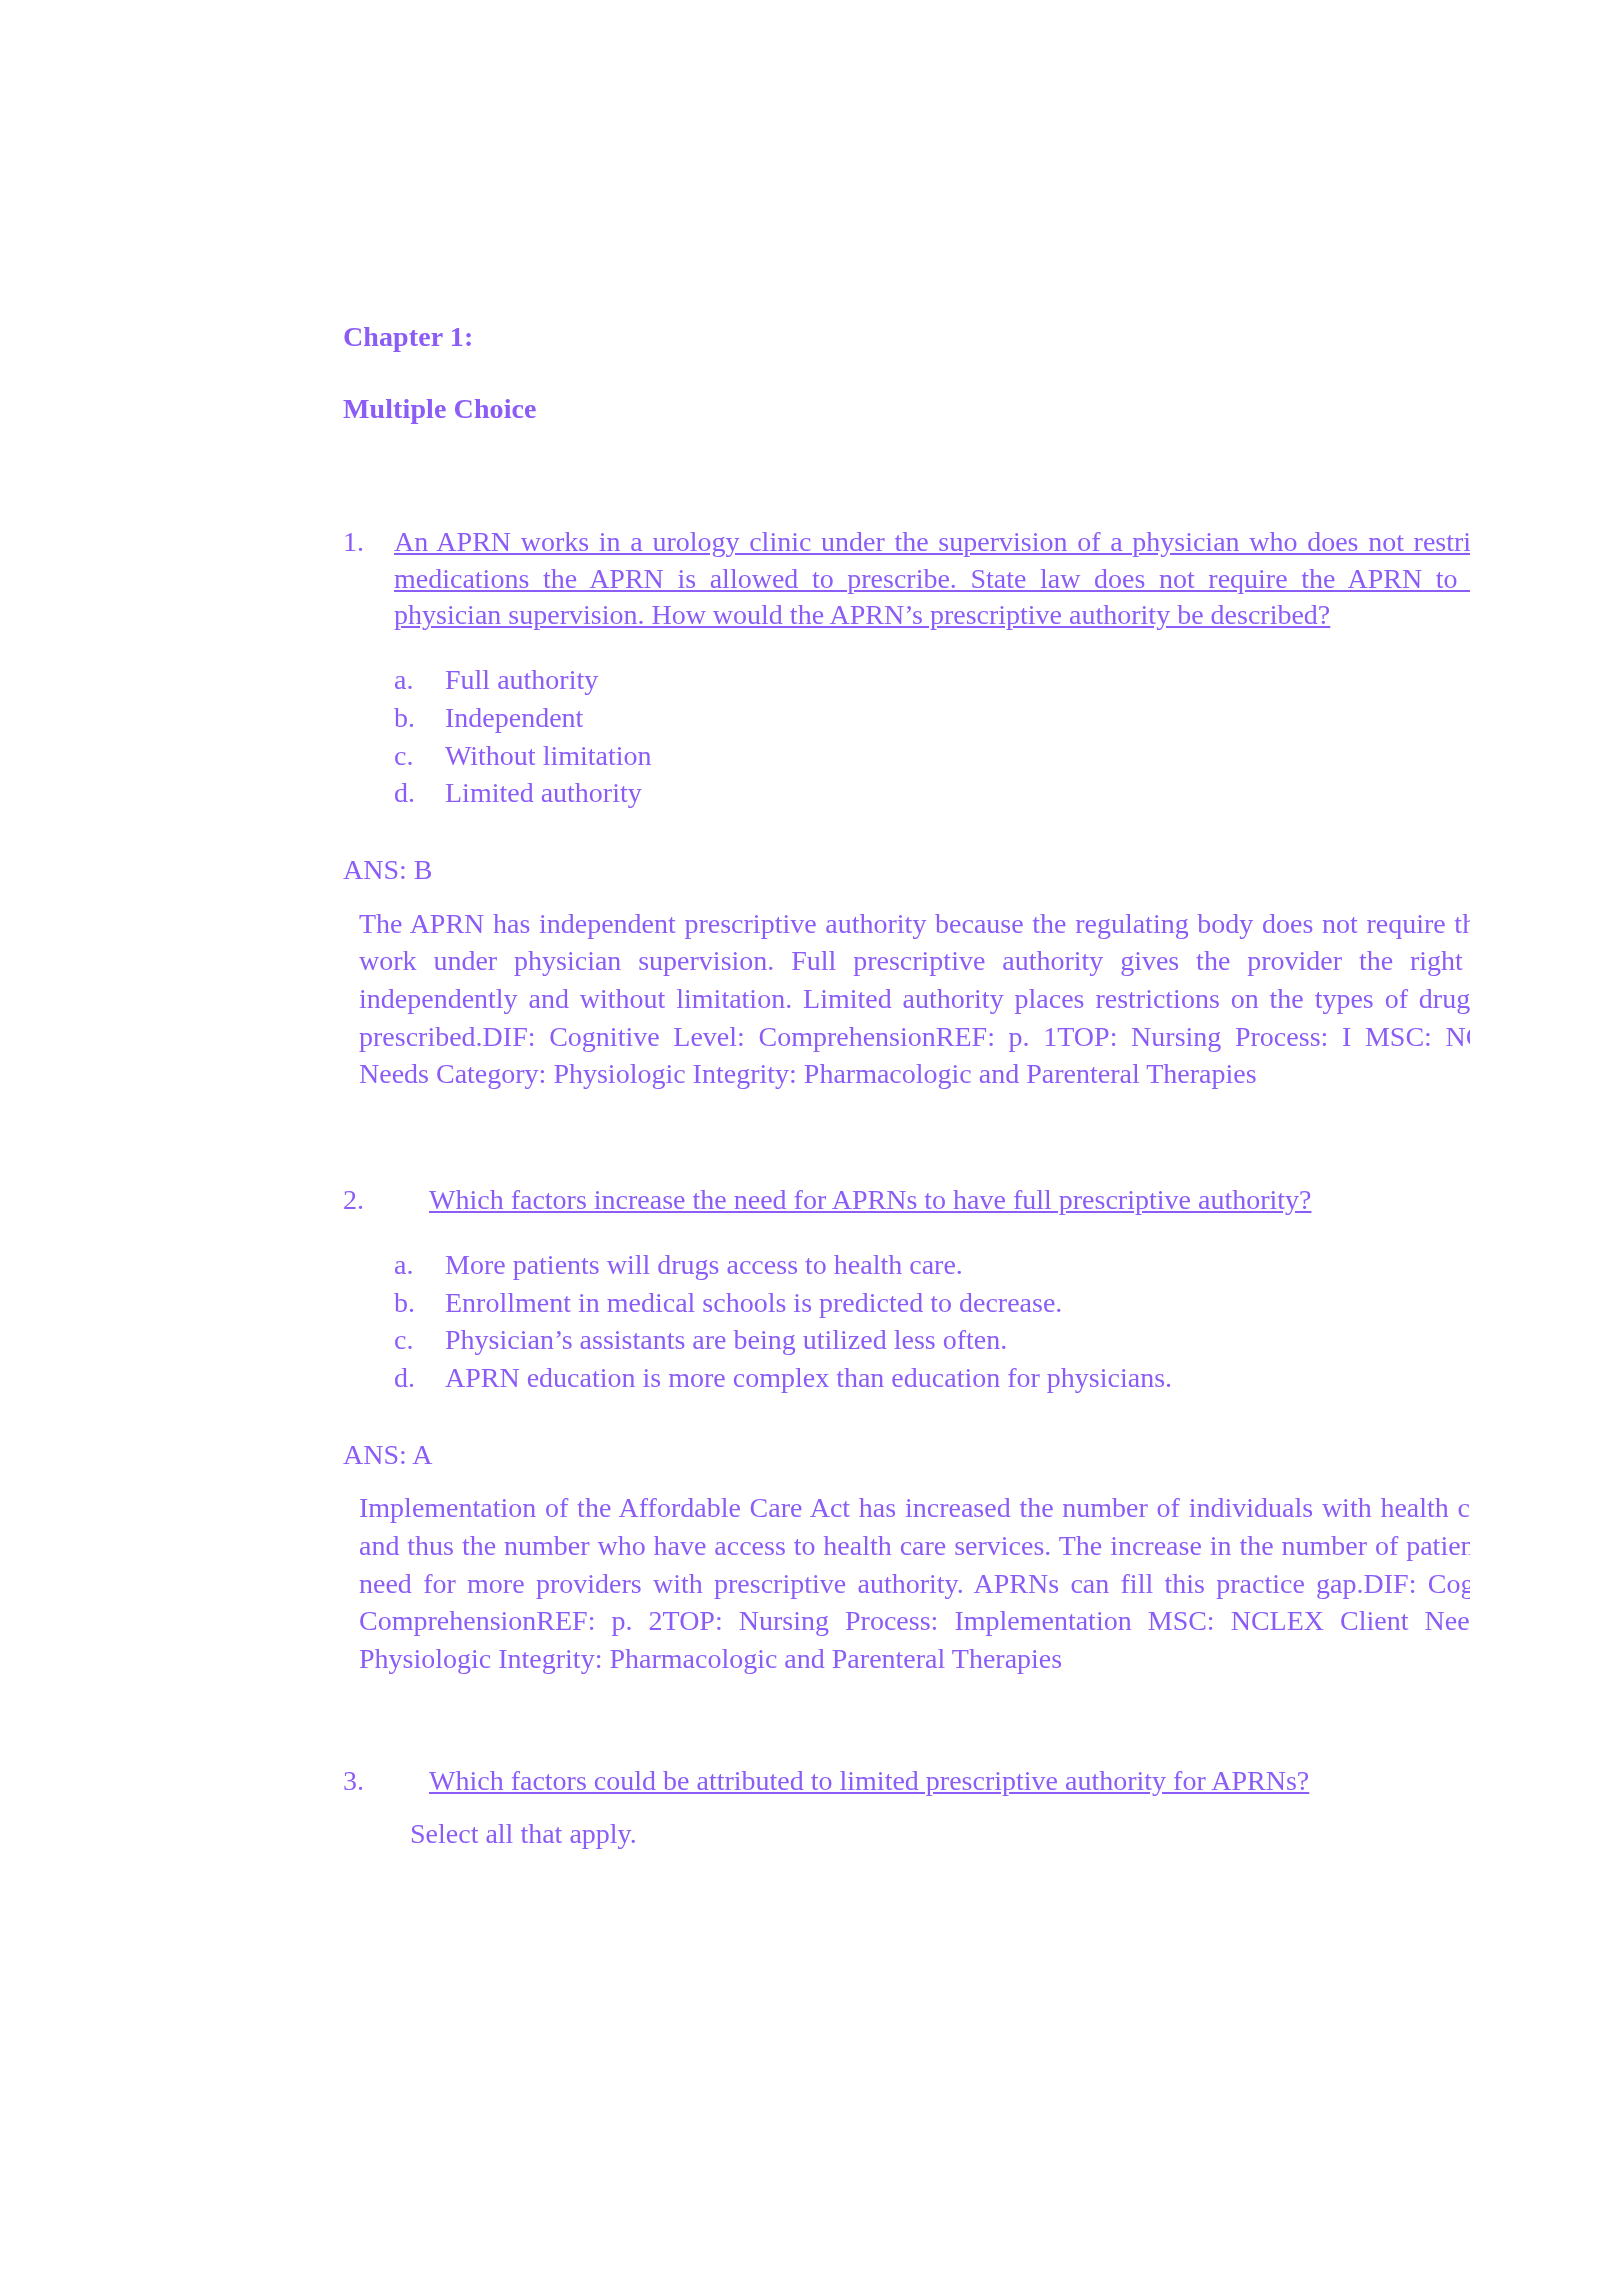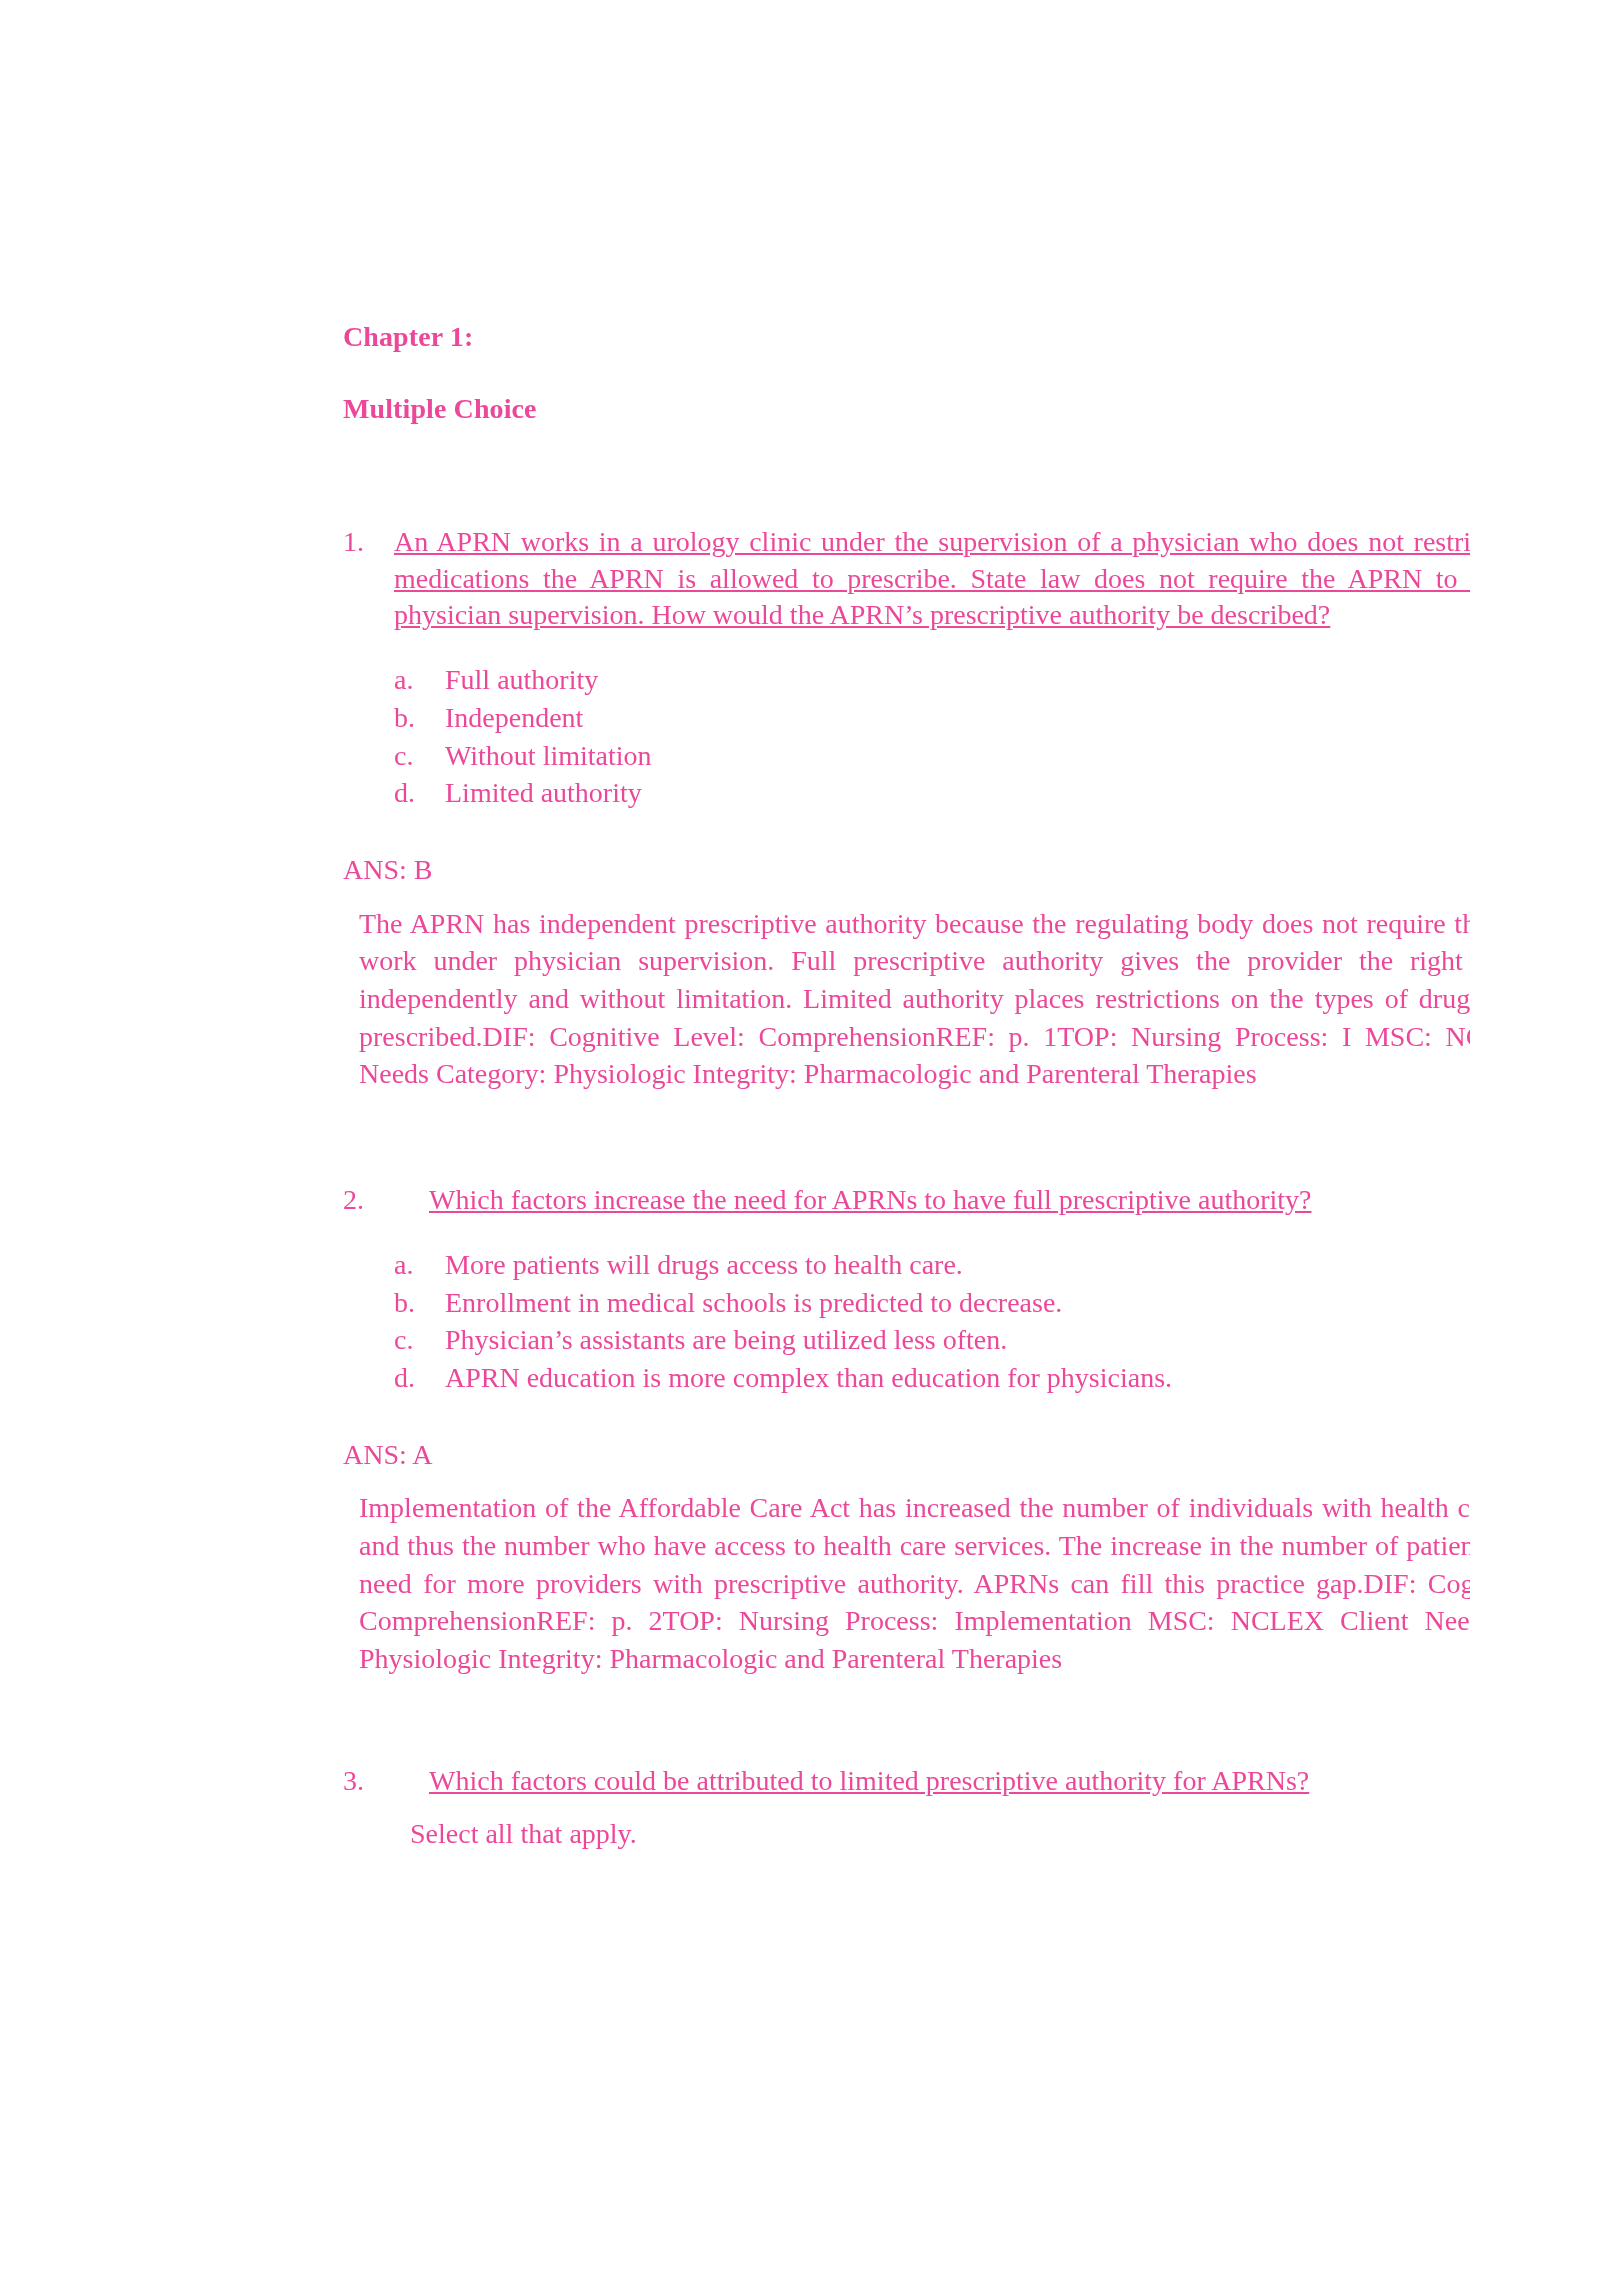--- a/index.html
+++ b/index.html
@@ -8,21 +8,21 @@
     background: #ffffff;
   }
   .page {
     position: relative;
     width: 1319px;
     height: 2293px;
     background: #ffffff;
     margin: 0 auto;
     overflow: hidden;
     font-family: "Liberation Serif", "DejaVu Serif", serif;
-    color: #ec4899;
+    color: #8b5cf6;
   }
   .content {
     position: absolute;
     left: 192px;
     top: 323px;
     width: 1294px;
   }
   .heading {
     font-weight: bold;
     font-size: 28px;

